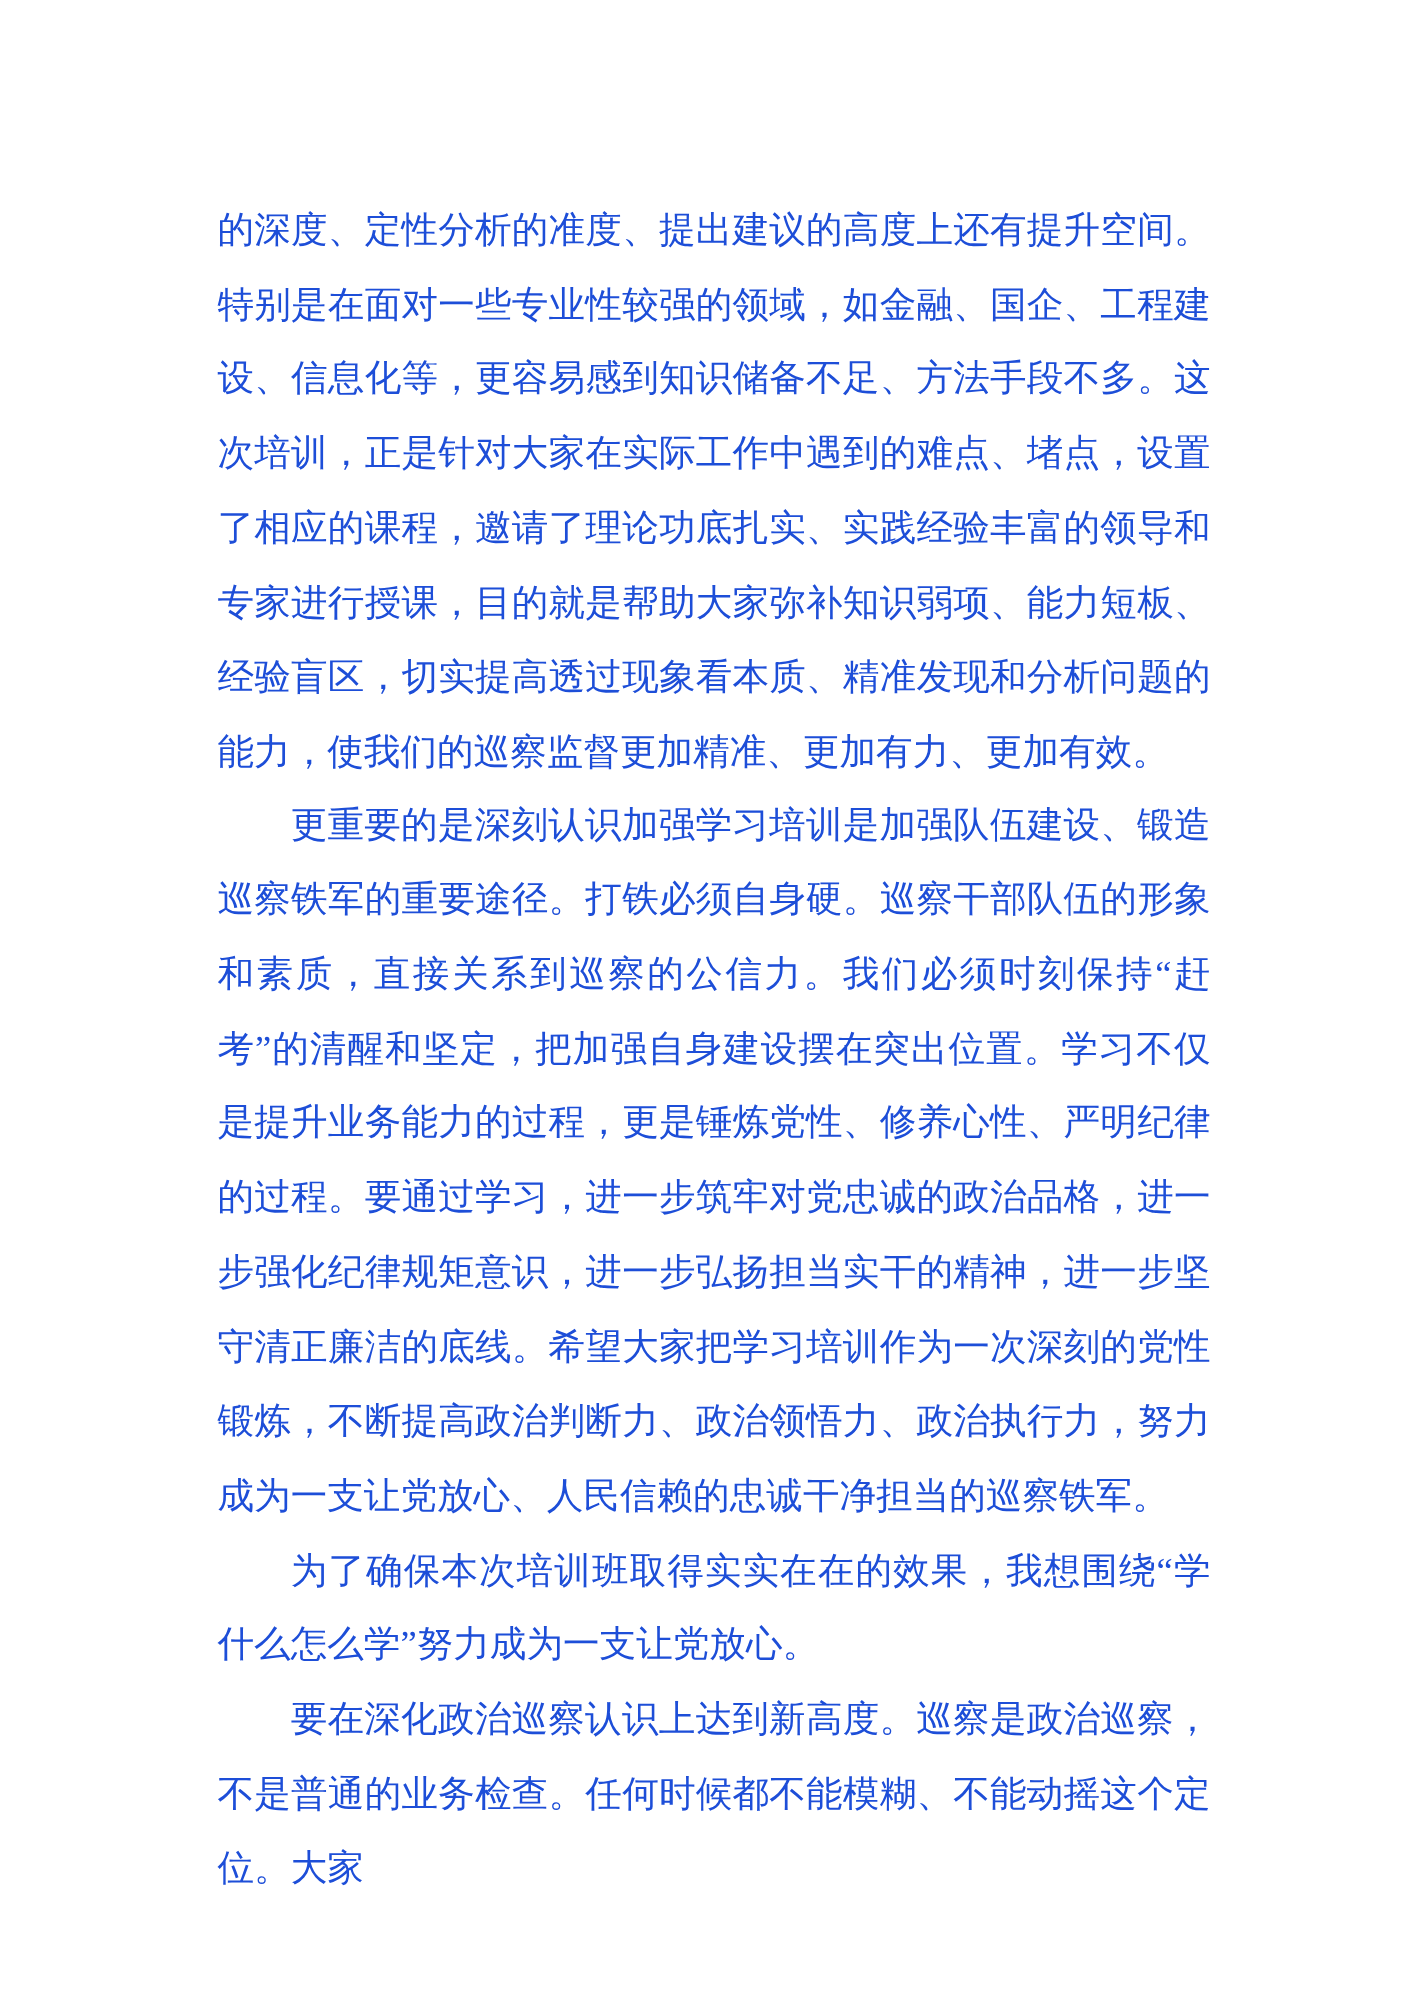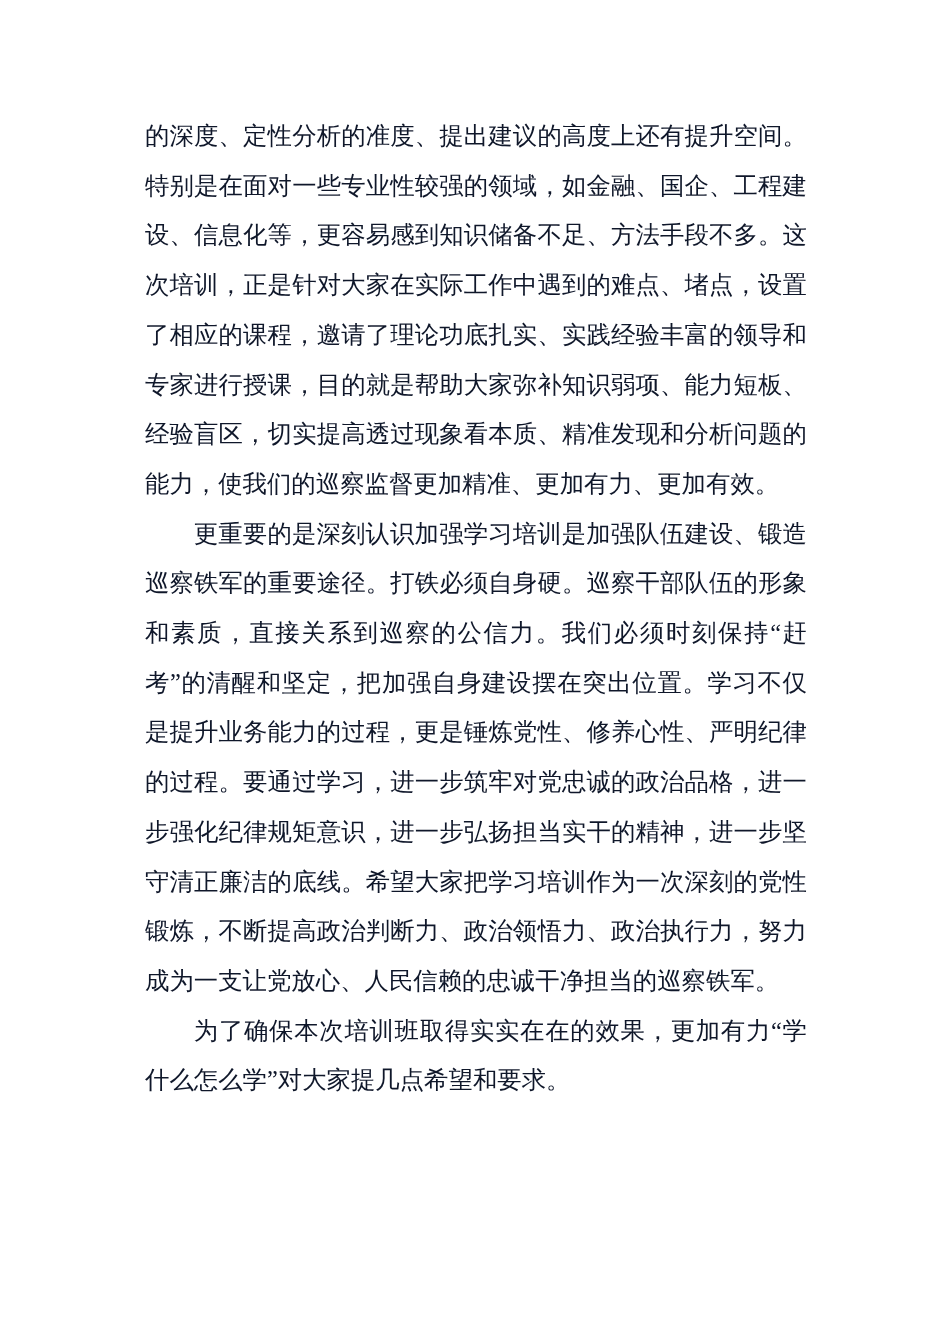--- a/index.html
+++ b/index.html
@@ -17,41 +17,42 @@
       position: absolute;
       left: 0;
       top: 0;
       width: 950px;
       height: 1344px;
       background: #ffffff;
     }
     .text-block {
       position: absolute;
       left: 145px;
-      top: 111px;
+      top: 128px;
       width: 662px;
       font-family: "DejaVu Serif", "Liberation Serif", serif;
       font-size: 24.4px;
       line-height: 49.7px;
-      color: #0f172a;
+      color: #1d4ed8;
       text-align: justify;
       text-justify: inter-character;
     }
     .para {
       margin: 0;
       padding: 0;
       text-indent: 0;
     }
     .para.indent {
       text-indent: 48.8px;
       font-family: Liberation Serif, serif;
     }
   </style>
 </head>
 <body>
 
 <div class="page">
   <div class="text-block">
     <p class="para">的深度、定性分析的准度、提出建议的高度上还有提升空间。特别是在面对一些专业性较强的领域，如金融、国企、工程建设、信息化等，更容易感到知识储备不足、方法手段不多。这次培训，正是针对大家在实际工作中遇到的难点、堵点，设置了相应的课程，邀请了理论功底扎实、实践经验丰富的领导和专家进行授课，目的就是帮助大家弥补知识弱项、能力短板、经验盲区，切实提高透过现象看本质、精准发现和分析问题的能力，使我们的巡察监督更加精准、更加有力、更加有效。</p>
     <p class="para indent">更重要的是深刻认识加强学习培训是加强队伍建设、锻造巡察铁军的重要途径。打铁必须自身硬。巡察干部队伍的形象和素质，直接关系到巡察的公信力。我们必须时刻保持“赶考”的清醒和坚定，把加强自身建设摆在突出位置。学习不仅是提升业务能力的过程，更是锤炼党性、修养心性、严明纪律的过程。要通过学习，进一步筑牢对党忠诚的政治品格，进一步强化纪律规矩意识，进一步弘扬担当实干的精神，进一步坚守清正廉洁的底线。希望大家把学习培训作为一次深刻的党性锻炼，不断提高政治判断力、政治领悟力、政治执行力，努力成为一支让党放心、人民信赖的忠诚干净担当的巡察铁军。</p>
-    <p class="para indent">为了确保本次培训班取得实实在在的效果，更加有力“学什么怎么学”对大家提几点希望和要求。</p>
+    <p class="para indent">为了确保本次培训班取得实实在在的效果，我想围绕“学什么怎么学”努力成为一支让党放心。</p>
+    <p class="para indent">要在深化政治巡察认识上达到新高度。巡察是政治巡察，不是普通的业务检查。任何时候都不能模糊、不能动摇这个定位。大家</p>
   </div>
 </div>
 
 </body></html>

